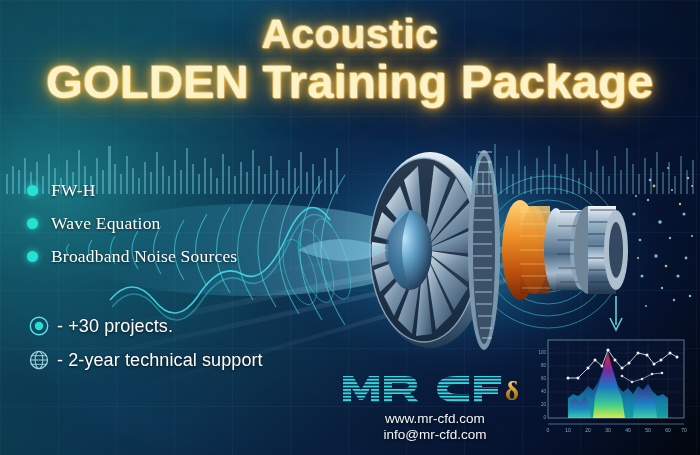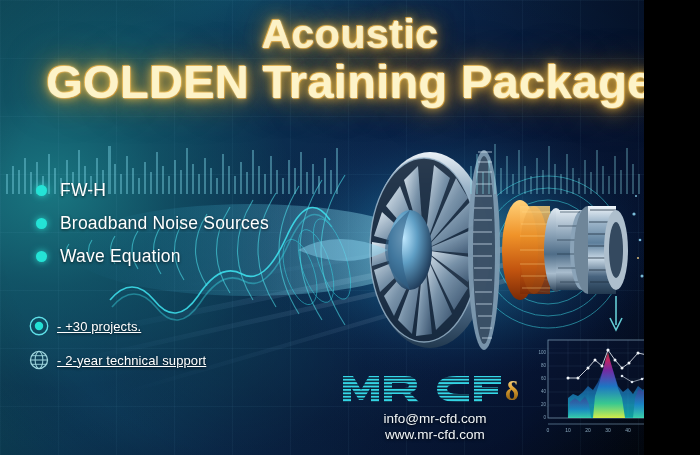--- a/index.html
+++ b/index.html
@@ -1,20 +1,20 @@
 <!DOCTYPE html>
 <html><head>
 <meta charset="utf-8">
 <style>
   * { margin:0; padding:0; box-sizing:border-box; }
   html,body { width:700px; height:455px; overflow:hidden; background:#000; }
 
   #poster {
     position:relative;
-    width:644px; height:455px;
+    width:700px; height:455px;
     overflow:hidden;
     font-family:"Liberation Sans", sans-serif;
     background:
       radial-gradient(ellipse 60% 70% at 8% 42%, rgba(26,120,130,0.95) 0%, rgba(18,86,104,0.75) 30%, rgba(12,48,78,0.25) 62%, rgba(0,0,0,0) 80%),
       radial-gradient(ellipse 50% 55% at 30% 72%, rgba(16,74,92,0.55) 0%, rgba(10,40,66,0.22) 55%, rgba(0,0,0,0) 78%),
       radial-gradient(ellipse 70% 80% at 62% 55%, rgba(14,44,92,0.55) 0%, rgba(8,22,54,0.35) 50%, rgba(0,0,0,0) 78%),
       linear-gradient(118deg, #156b7c 0%, #105668 16%, #0d3f60 34%, #0a2547 52%, #071936 68%, #04102a 84%, #02070f 100%);
   }
 
   
@@ -52,41 +52,40 @@
     color:#fdf3c8;
     text-shadow:
       0 0 2px #fff8d8,
       0 0 10px rgba(255,200,70,0.95),
       0 0 22px rgba(240,165,35,0.78),
       0 0 42px rgba(205,125,15,0.58),
       1px 1px 0 #8a5a10, -1px -1px 0 #b7852a;
   }
 
   
-  .bullets { position:absolute; left:36px; top:180px; z-index:9; }
+  .bullets { position:absolute; left:27px; top:180px; z-index:9;font-family:Liberation Serif, serif; }
   .bullet-row { display:flex; align-items:center; margin-bottom:12px; }
   .bullet-dot {
     width:11px; height:11px; border-radius:50%;
     background:#24e3d6;
     box-shadow:0 0 7px rgba(45,230,215,0.85);
     margin-right:13px; flex:none;
   }
   .bullet-label {
     font-size:17.5px; color:#ffffff; letter-spacing:0.2px;
     text-shadow:0 1px 3px rgba(0,0,0,0.65);
   }
 
   
   .features { position:absolute; left:28px; top:313px; z-index:9; }
   .feature-row { display:flex; align-items:center; margin-bottom:8px; height:26px; }
   .feature-icon { width:22px; height:22px; margin-right:7px; flex:none; }
   .feature-label {
-    font-size:13px; color:#ffffff; letter-spacing:0.1px;
+    font-size:18px; color:#ffffff; letter-spacing:0.1px;
     text-shadow:0 1px 3px rgba(0,0,0,0.7);
-    text-decoration:underline;
   }
 
   
   .logo-block { position:absolute; left:335px; top:372px; width:200px; text-align:center; z-index:10; }
   .logo-mark { height:34px; }
   .contact { margin-top:1px; }
   .contact-line {
     font-size:13.5px; color:#f2f6f8; line-height:1.22;
     text-shadow:0 1px 3px rgba(0,0,0,0.8);
   }
@@ -429,25 +428,25 @@
     <div class="title-line2">GOLDEN Training Package</div>
   </div>
 
   <div class="bullets">
     <div class="bullet-row">
       <span class="bullet-dot"></span>
       <span class="bullet-label">FW-H</span>
     </div>
     <div class="bullet-row">
       <span class="bullet-dot"></span>
-      <span class="bullet-label">Broadband Noise Sources</span>
+      <span class="bullet-label">Wave Equation</span>
     </div>
     <div class="bullet-row">
       <span class="bullet-dot"></span>
-      <span class="bullet-label">Wave Equation</span>
+      <span class="bullet-label">Broadband Noise Sources</span>
     </div>
   </div>
 
   <div class="features">
 
     <div class="feature-row">
       <svg class="feature-icon" viewBox="0 0 24 24">
         <circle cx="12" cy="12" r="9.5" fill="none" stroke="#5fe0e8" stroke-width="1.5"></circle>
         <circle cx="12" cy="12" r="4.6" fill="#22e0d4"></circle>
       </svg>
@@ -488,22 +487,22 @@
 
         <path d="M49 30 L49 4 L70 4 q12 0 12 9 q0 6 -7 8 L84 30 L74 30 L68 22 L57 22 L57 30 Z M57 11 L57 16 L69 16 q5 0 5 -2.5 q0 -2.5 -5 -2.5 Z"></path>
 
         <path d="M122 4 q-20 0 -20 13 q0 13 20 13 L134 30 L134 22 L124 22 q-12 0 -12 -5 q0 -5 12 -5 L134 12 L134 4 Z"></path>
 
         <path d="M139 30 L139 4 L166 4 L166 12 L147 12 L147 15 L163 15 L163 22 L147 22 L147 30 Z"></path>
       </g>
       <text x="170" y="28" font-family="Liberation Serif, serif" font-size="27" font-weight="bold" fill="url(#deltaG)">δ</text>
     </svg>
     <div class="contact">
+      <div class="contact-line">www.mr-cfd.com</div>
       <div class="contact-line">info@mr-cfd.com</div>
-      <div class="contact-line">www.mr-cfd.com</div>
     </div>
   </div>
 
   <svg class="chart-panel" viewBox="0 0 158 108">
     <defs>
       <linearGradient id="spec1" x1="0" y1="1" x2="0" y2="0">
         <stop offset="0%" stop-color="#14e0d0" stop-opacity="0.95"></stop>
         <stop offset="30%" stop-color="#1da8e0" stop-opacity="0.9"></stop>
         <stop offset="70%" stop-color="#1b4bb8" stop-opacity="0.75"></stop>
         <stop offset="100%" stop-color="#14246e" stop-opacity="0.3"></stop>

